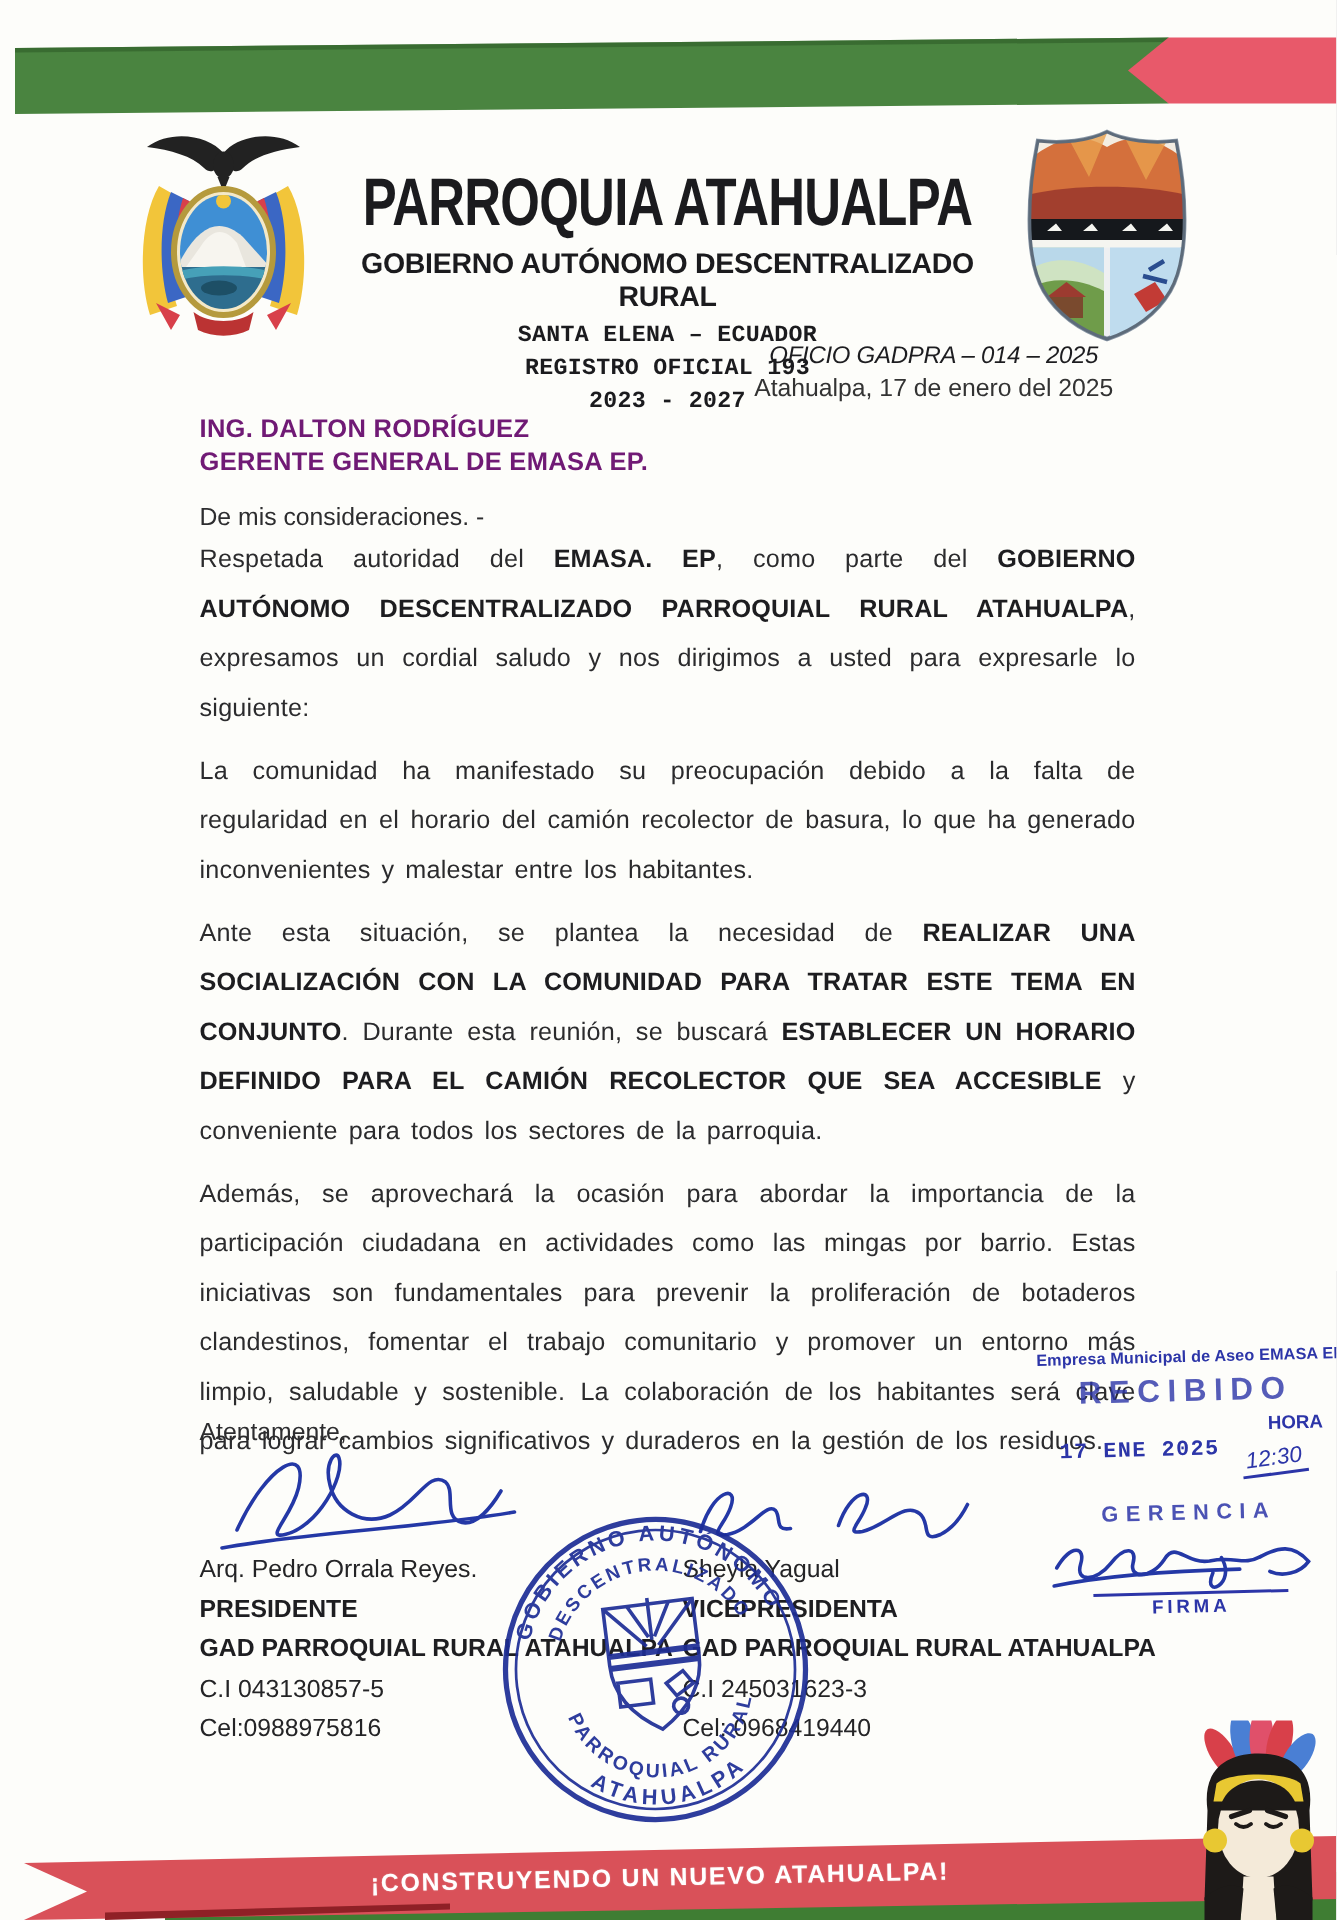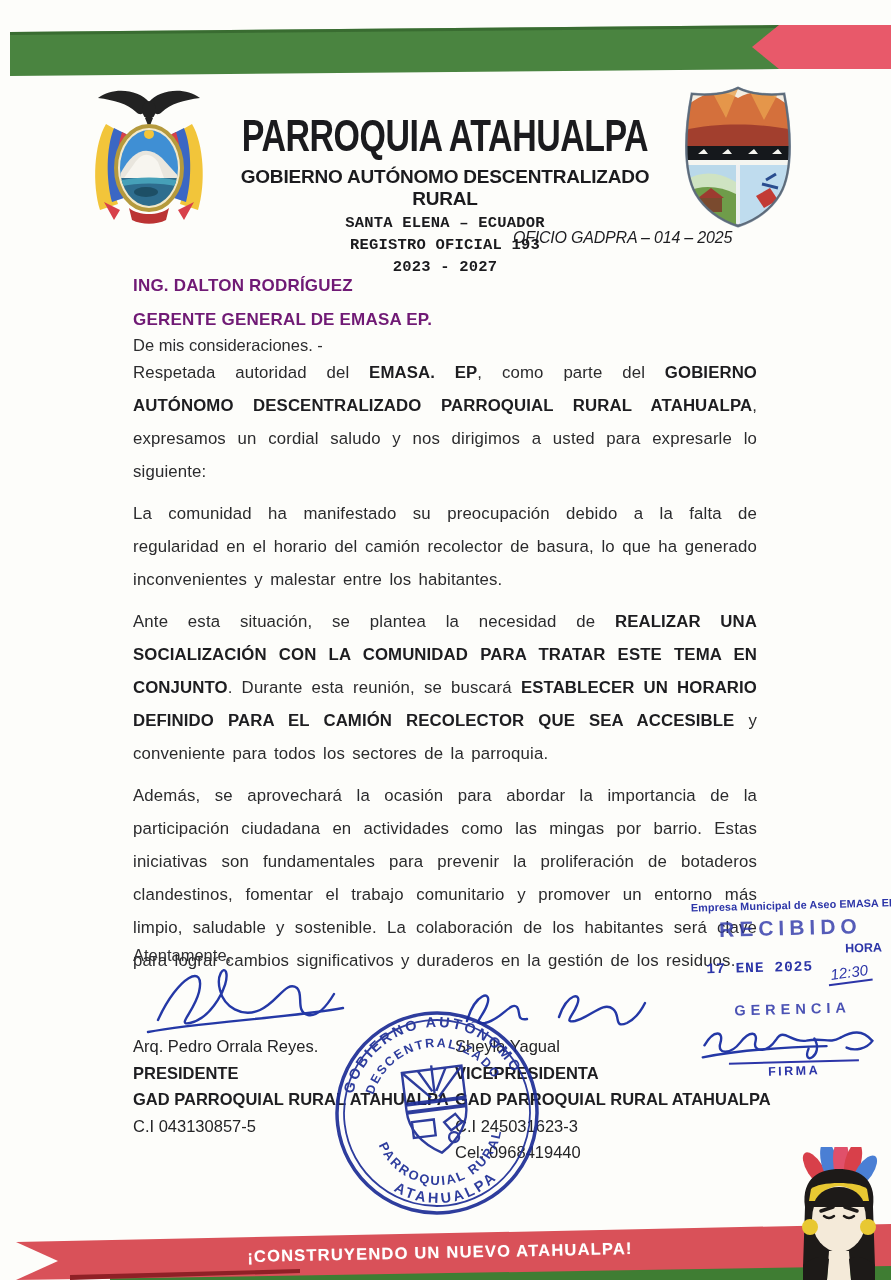--- a/index.html
+++ b/index.html
@@ -22,21 +22,21 @@
   .h-sub2,.h-sub3,.h-sub4{font-size:15.5px;font-weight:800;margin-top:4px;letter-spacing:0.2px;font-family:Liberation Mono, monospace;}
 
   
   .ref-block{left:450px;top:229px;width:345px;text-align:center;}
   .ref-line{font-size:16px;font-weight:400;font-style:italic;color:#1d1d20;letter-spacing:-0.2px;}
   .date-line{font-size:16.5px;margin-top:3px;color:#333;}
 
   
   .recipient{left:133px;top:276px;width:500px;}
   .recipient-name,.recipient-title{font-size:17px;font-weight:800;color:#701a75;letter-spacing:0.2px;}
-  .recipient-title{margin-top:14px;}
+  .recipient-title{margin-top:2px;}
   .salutation{left:133px;top:336px;font-size:16.5px;color:#2d2d2f;}
   .body-text{left:133px;top:356px;width:624px;}
   .body-text p{
     margin:0 0 9px 0;font-size:16.8px;line-height:33px;text-align:justify;
     letter-spacing:0.15px;word-spacing:2.5px;color:#2b2b2d;
   }
   .body-text p b{color:#1d1d20;letter-spacing:0.1px;}
   .closing{left:133px;top:946px;font-size:16.5px;color:#2d2d2f;}
 
   
@@ -142,20 +142,21 @@
       <path d="M20,114 L33,104 L46,114 Z" fill="#9c3b30"></path>
       <rect x="62" y="81" width="50" height="61" fill="#bfdcee"></rect>
       <path d="M78,112 l14,-8 l8,12 l-14,8 z" fill="#c23b35"></path>
       <path d="M88,96 l10,-6 M84,100 l16,4" stroke="#2a4d8f" stroke-width="3" fill="none"></path>
     </g>
     <path d="M60,4 C48,10 30,12 14,10 C8,40 4,86 18,110 C30,130 48,138 60,142 C72,138 90,130 102,110 C116,86 112,40 106,10 C90,12 72,10 60,4 Z" fill="none" stroke="#5d6b7a" stroke-width="2"></path>
   </svg>
 
   <div class="abs ref-block">
     <div class="ref-line">OFICIO GADPRA – 014 – 2025</div>
+    <div class="date-line">Atahualpa, 17 de enero del 2025</div>
   </div>
 
   <div class="abs recipient">
     <div class="recipient-name">ING. DALTON RODRÍGUEZ</div>
     <div class="recipient-title">GERENTE GENERAL DE EMASA EP.</div>
   </div>
   <div class="abs salutation">De mis consideraciones. -</div>
 
   <div class="abs body-text">
     <p><span>Respetada autoridad del </span><b>EMASA. EP</b><span>, como parte del </span><b>GOBIERNO AUTÓNOMO DESCENTRALIZADO PARROQUIAL RURAL ATAHUALPA</b><span>, expresamos un cordial saludo y nos dirigimos a usted para expresarle lo siguiente:</span></p>
@@ -174,20 +175,21 @@
   <svg class="abs sig-svg-right" width="195" height="52" viewBox="0 0 195 52">
     <path class="sig-stroke" d="M12,38 C20,10 38,6 32,22 C28,34 16,42 30,40 C46,37 56,18 62,24 C66,29 61,38 72,36"></path>
     <path class="sig-stroke" d="M104,34 C112,10 128,8 122,22 C118,33 108,40 120,38 C136,34 148,18 158,26 C166,32 158,46 172,40 C180,36 186,28 190,20"></path>
   </svg>
 
   <div class="abs sig-col sig-left">
     <div>Arq. Pedro Orrala Reyes.</div>
     <div class="sig-role">PRESIDENTE</div>
     <div class="sig-org">GAD PARROQUIAL RURAL ATAHUALPA</div>
     <div>C.I 043130857-5</div>
+    <div>Cel:0988975816</div>
   </div>
 
   <div class="abs sig-col sig-right">
     <div>Sheyla Yagual</div>
     <div class="sig-role">VICEPRESIDENTA</div>
     <div class="sig-org">GAD PARROQUIAL RURAL ATAHUALPA</div>
     <div>C.I 245031623-3</div>
     <div>Cel: 0968419440</div>
   </div>
 

